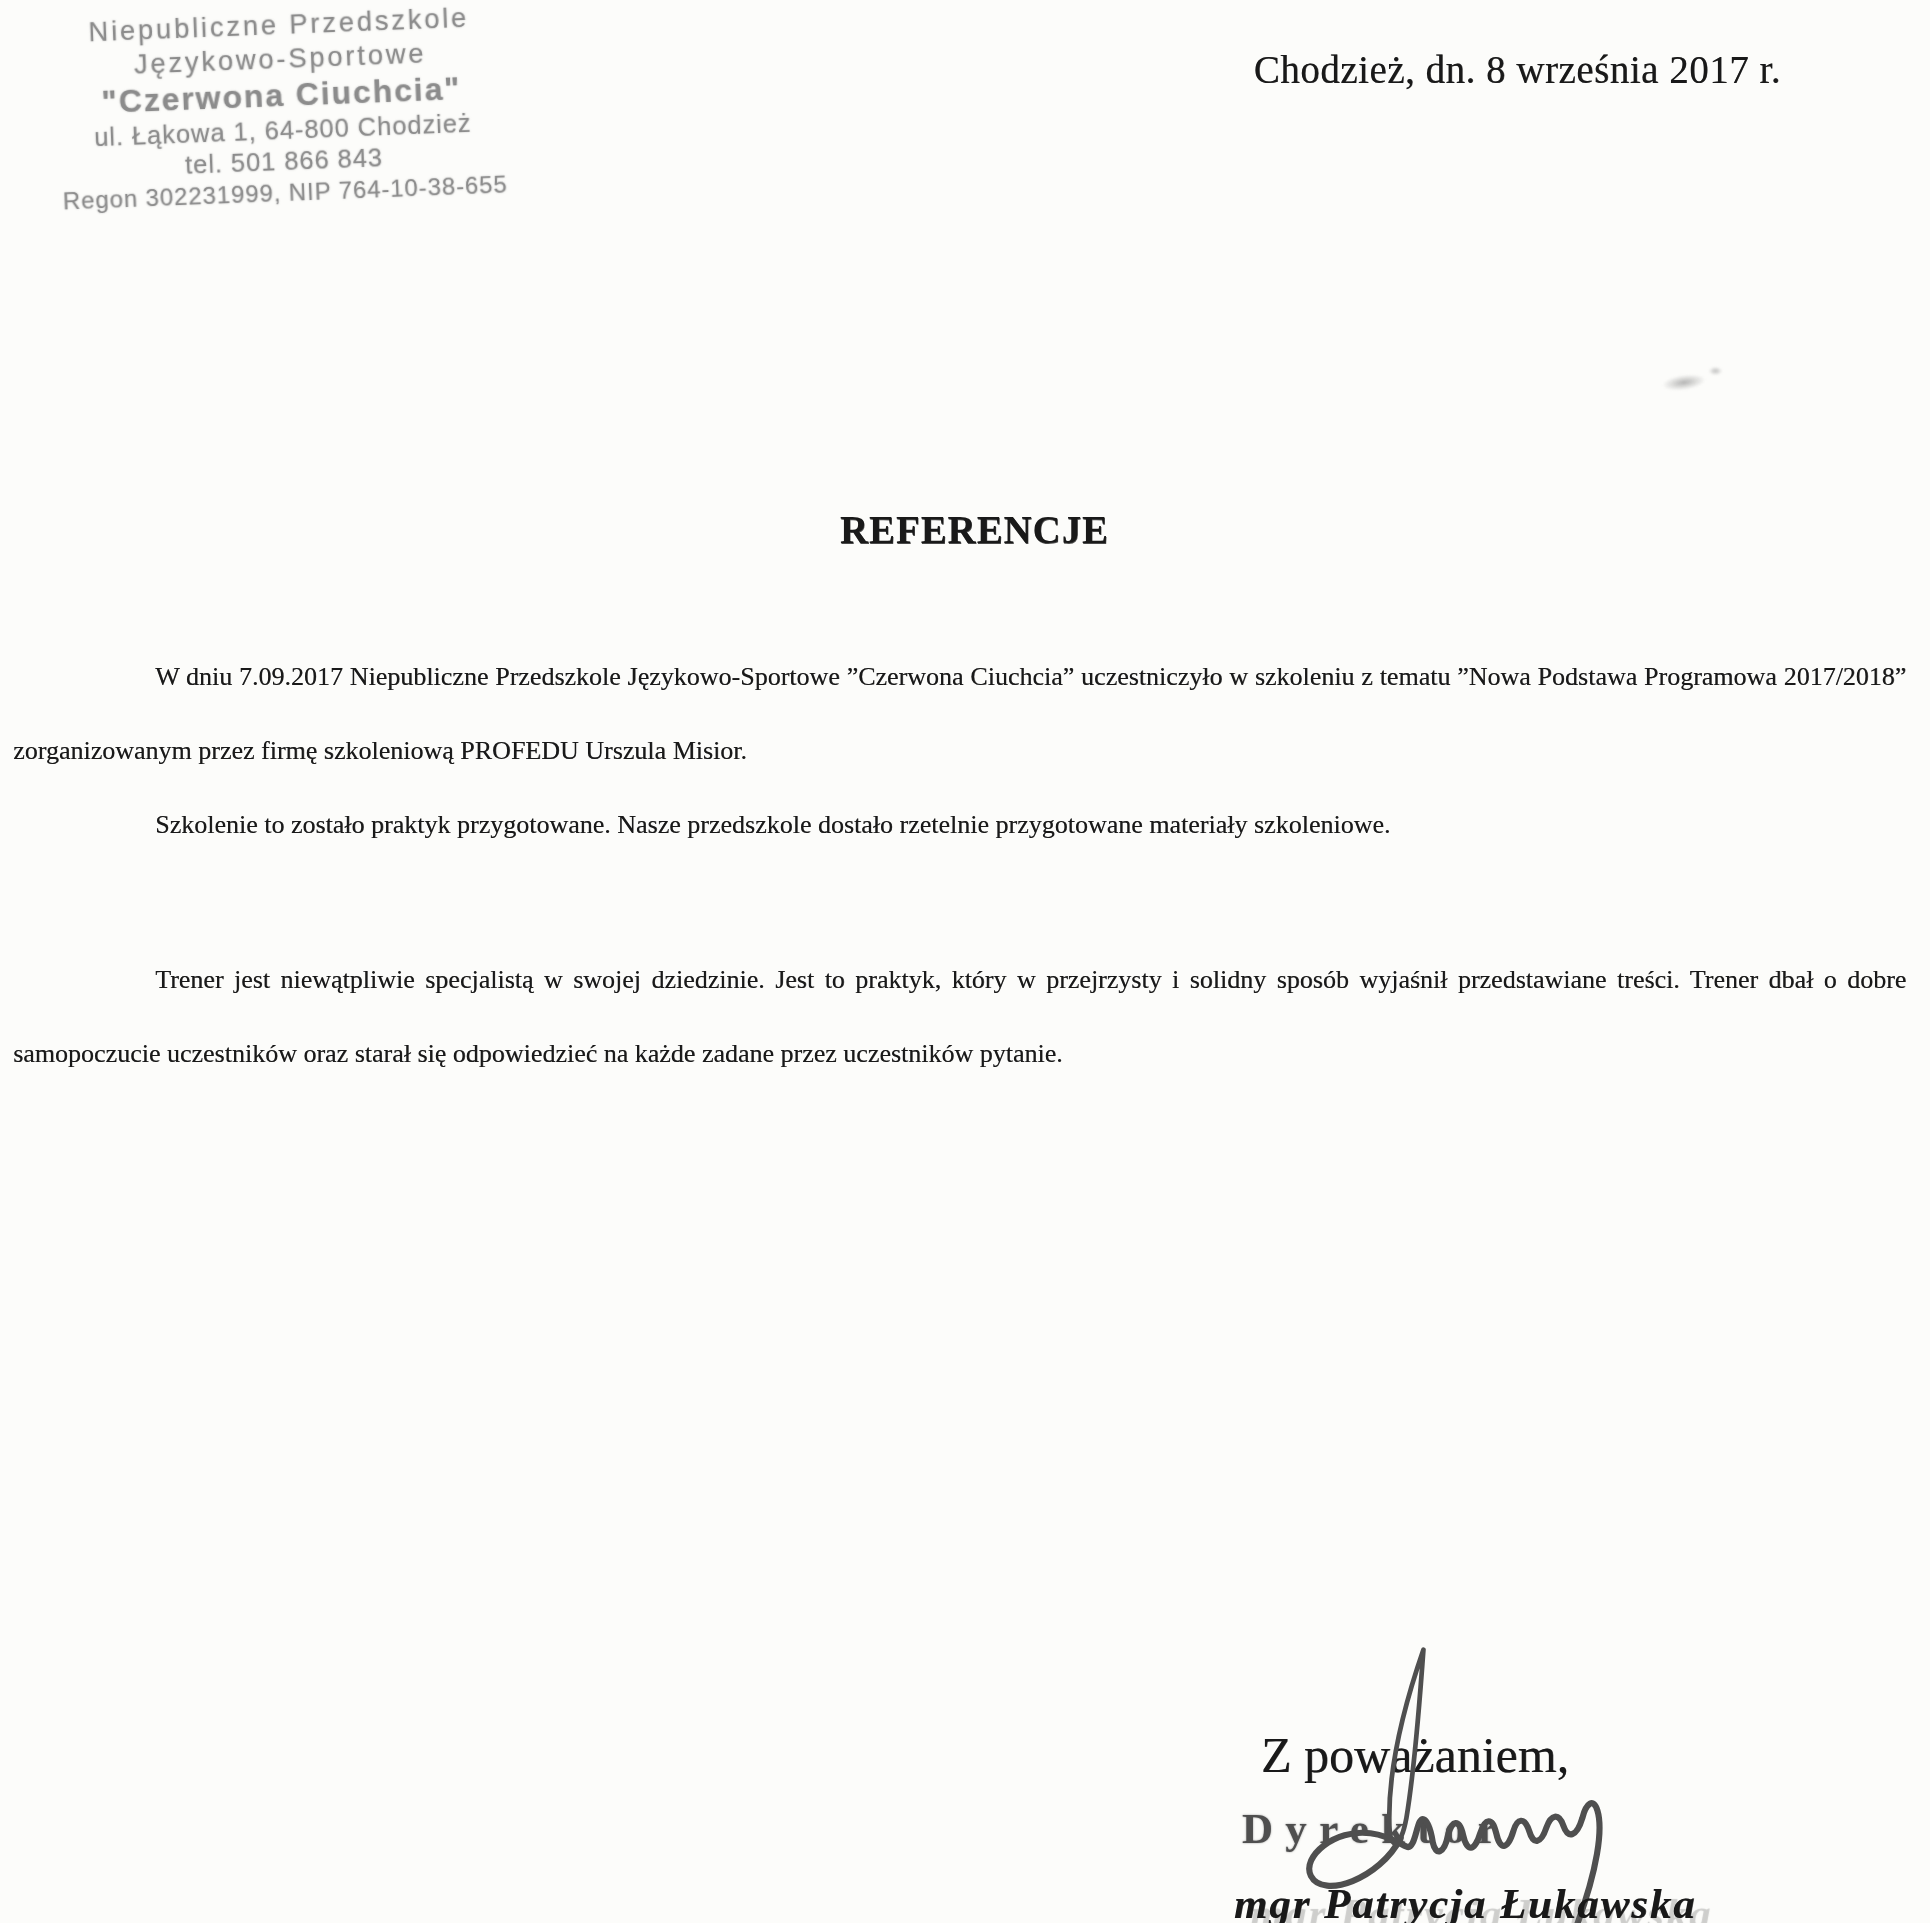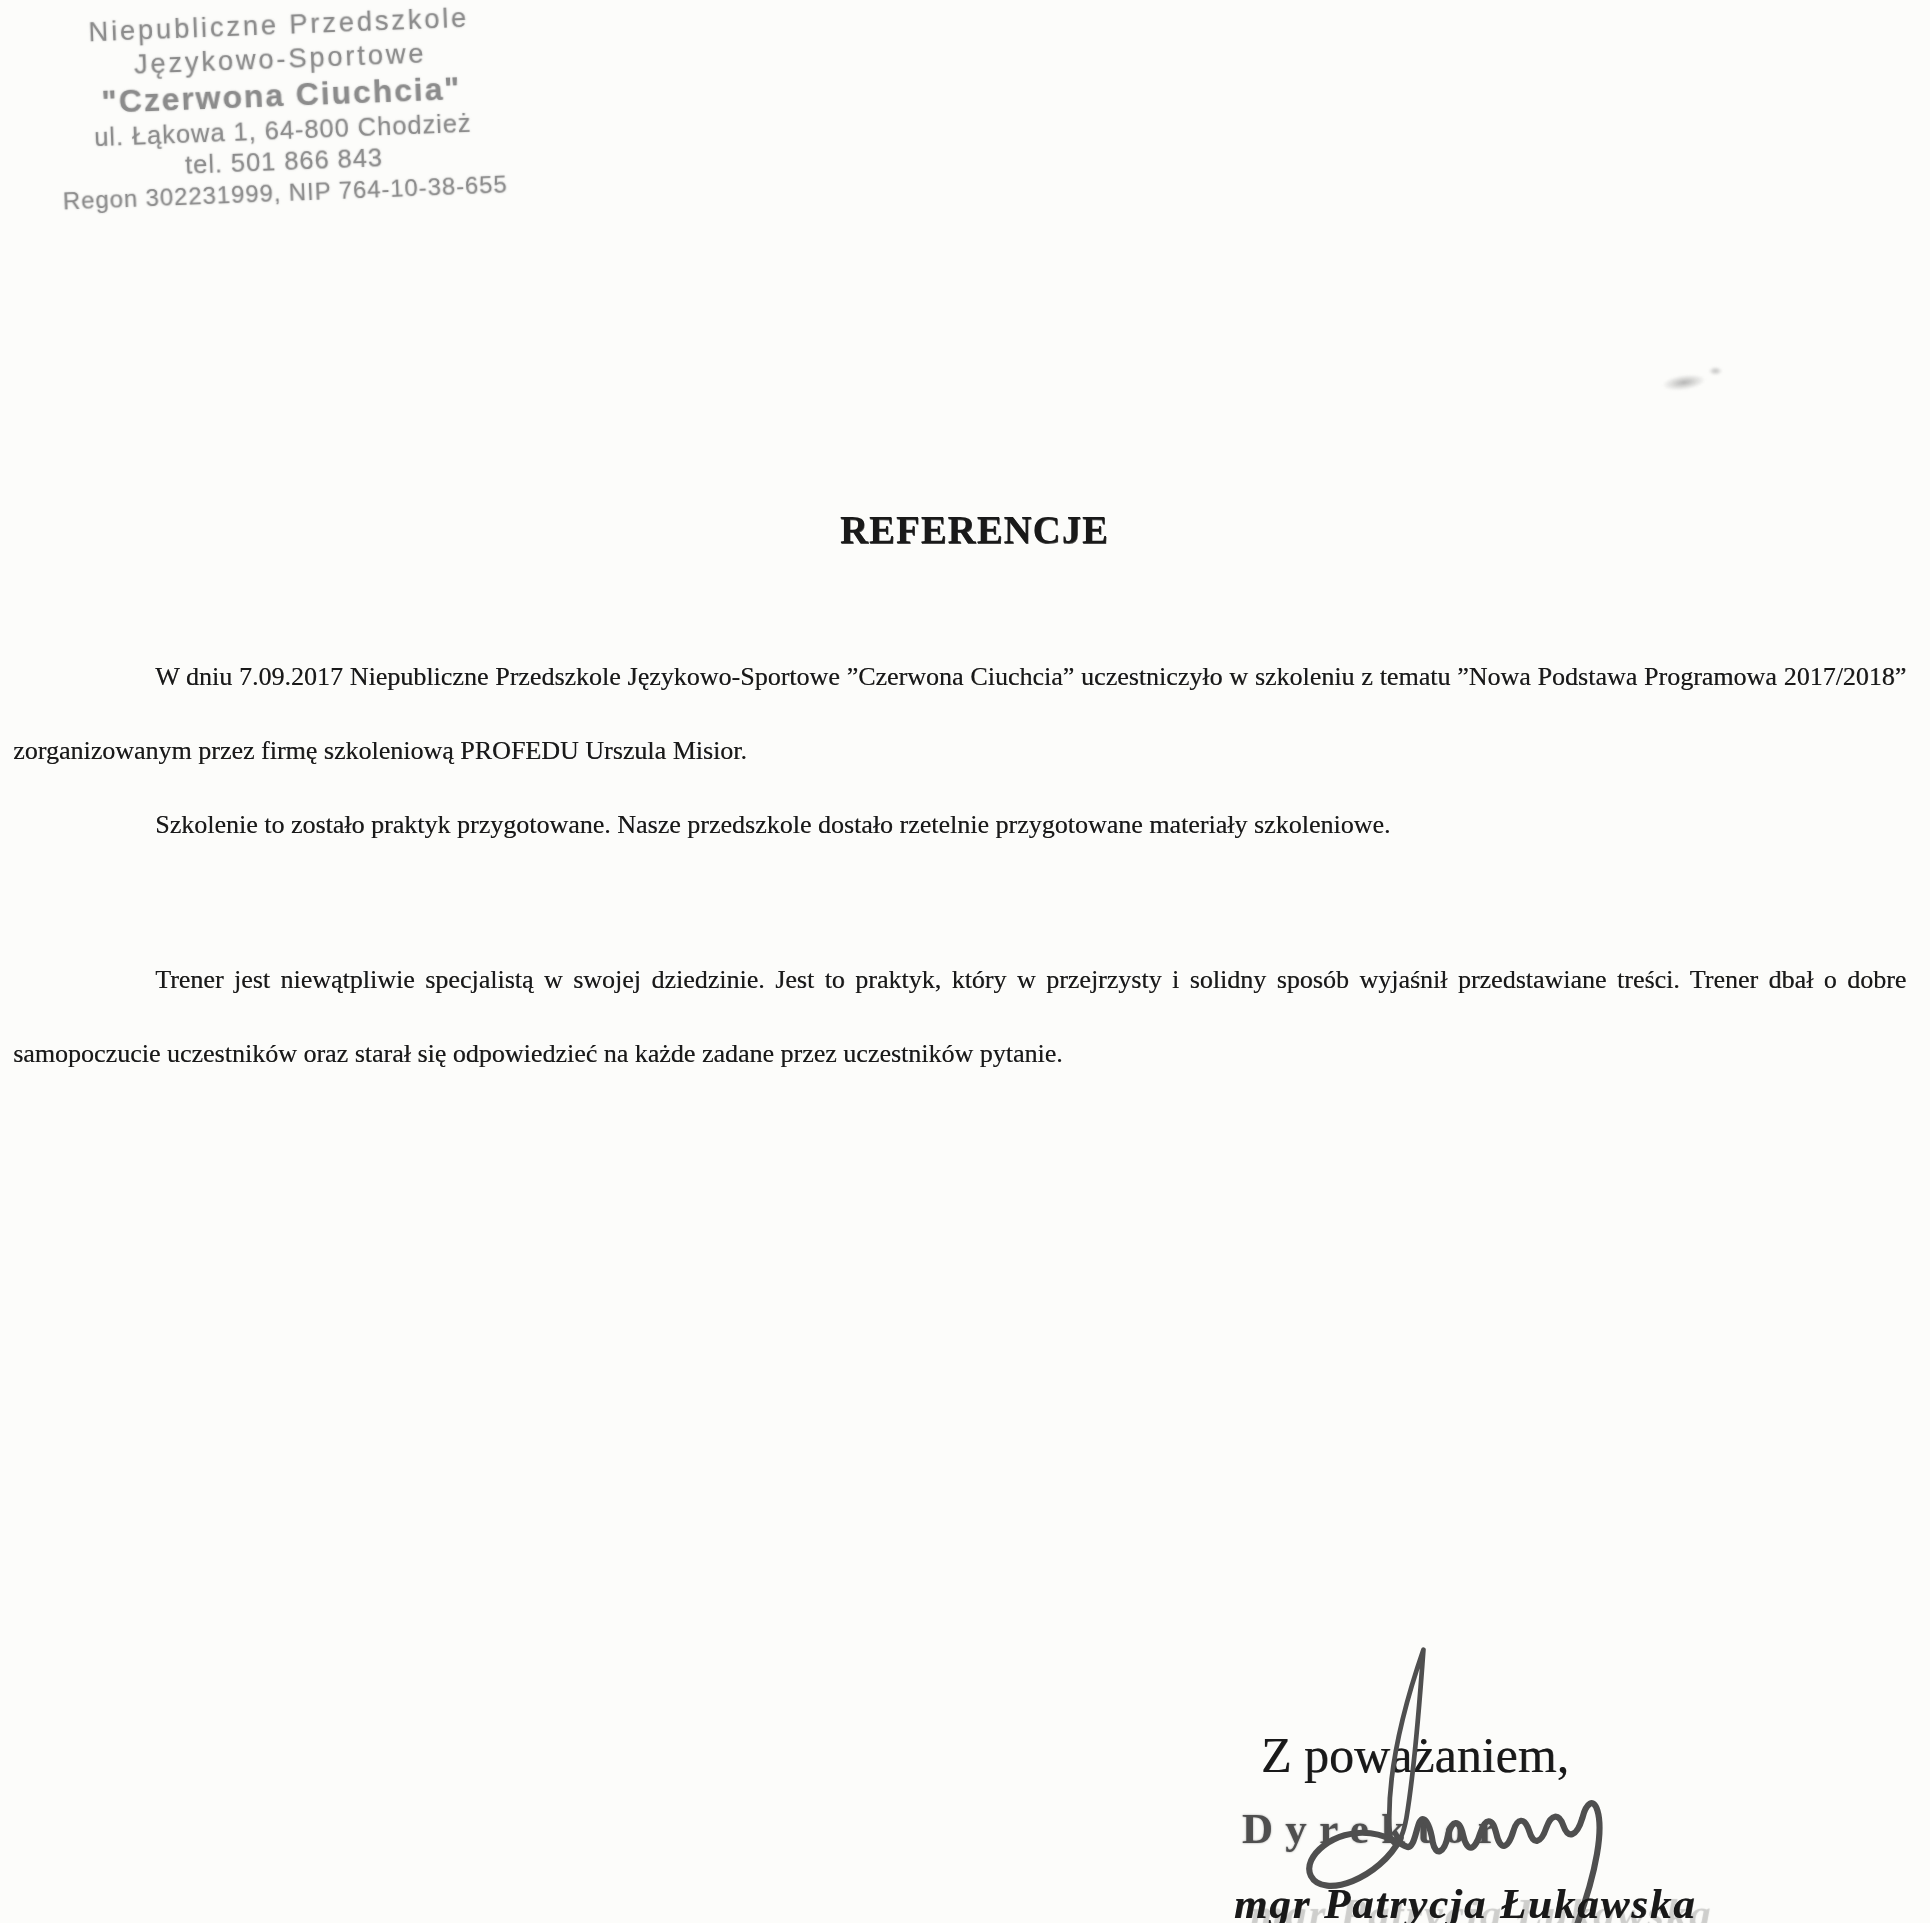--- a/index.html
+++ b/index.html
@@ -91,20 +91,21 @@
 
   <div class="stamp" style="color: rgb(140, 140, 140);">
     <div class="stamp-l1">Niepubliczne Przedszkole</div>
     <div class="stamp-l2">Językowo-Sportowe</div>
     <div class="stamp-l3">"Czerwona Ciuchcia"</div>
     <div class="stamp-l4">ul. Łąkowa 1, 64-800 Chodzież</div>
     <div class="stamp-l5">tel. 501 866 843</div>
     <div class="stamp-l6">Regon 302231999, NIP 764-10-38-655</div>
   </div>
 
+  <div class="dateline" style="color: rgb(25, 25, 25);">Chodzież, dn. 8 września 2017 r.</div>
 
   <div class="doc-title" style="color: rgb(25, 25, 25);">REFERENCJE</div>
 
   <div class="body-text" style="color: rgb(25, 25, 25);">
     <p>W dniu 7.09.2017 Niepubliczne Przedszkole Językowo-Sportowe ”Czerwona Ciuchcia” uczestniczyło w szkoleniu z tematu ”Nowa Podstawa Programowa 2017/2018” zorganizowanym przez firmę szkoleniową PROFEDU Urszula Misior.</p>
     <p>Szkolenie to zostało praktyk przygotowane. Nasze przedszkole dostało rzetelnie przygotowane materiały szkoleniowe.</p>
     <p class="gap">Trener jest niewątpliwie specjalistą w swojej dziedzinie. Jest to praktyk, który w przejrzysty i solidny sposób wyjaśnił przedstawiane treści. Trener dbał o dobre samopoczucie uczestników oraz starał się odpowiedzieć na każde zadane przez uczestników pytanie.</p>
   </div>
 
   <div class="closing" style="color: rgb(25, 25, 25);">Z poważaniem,</div>

